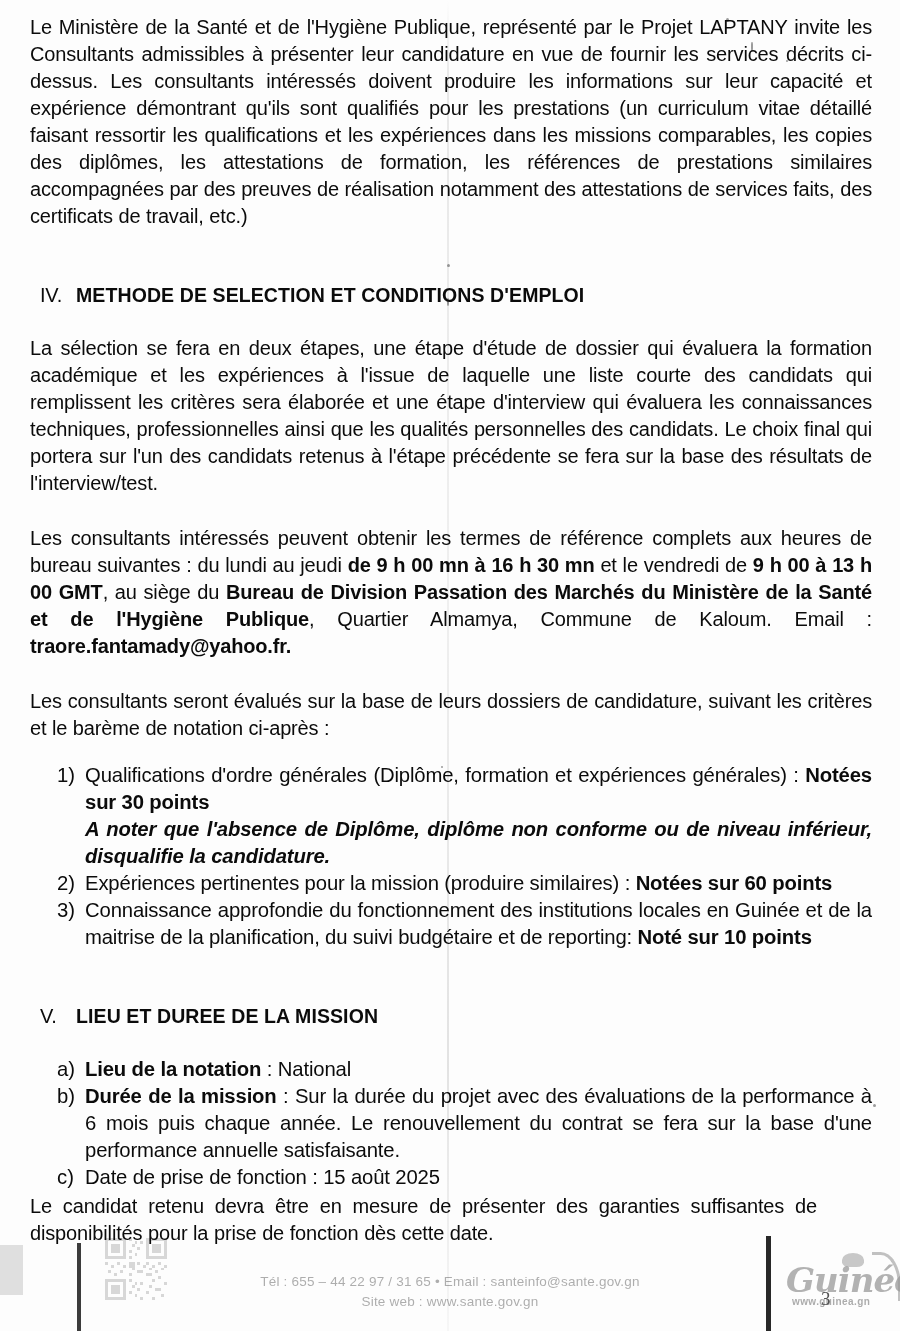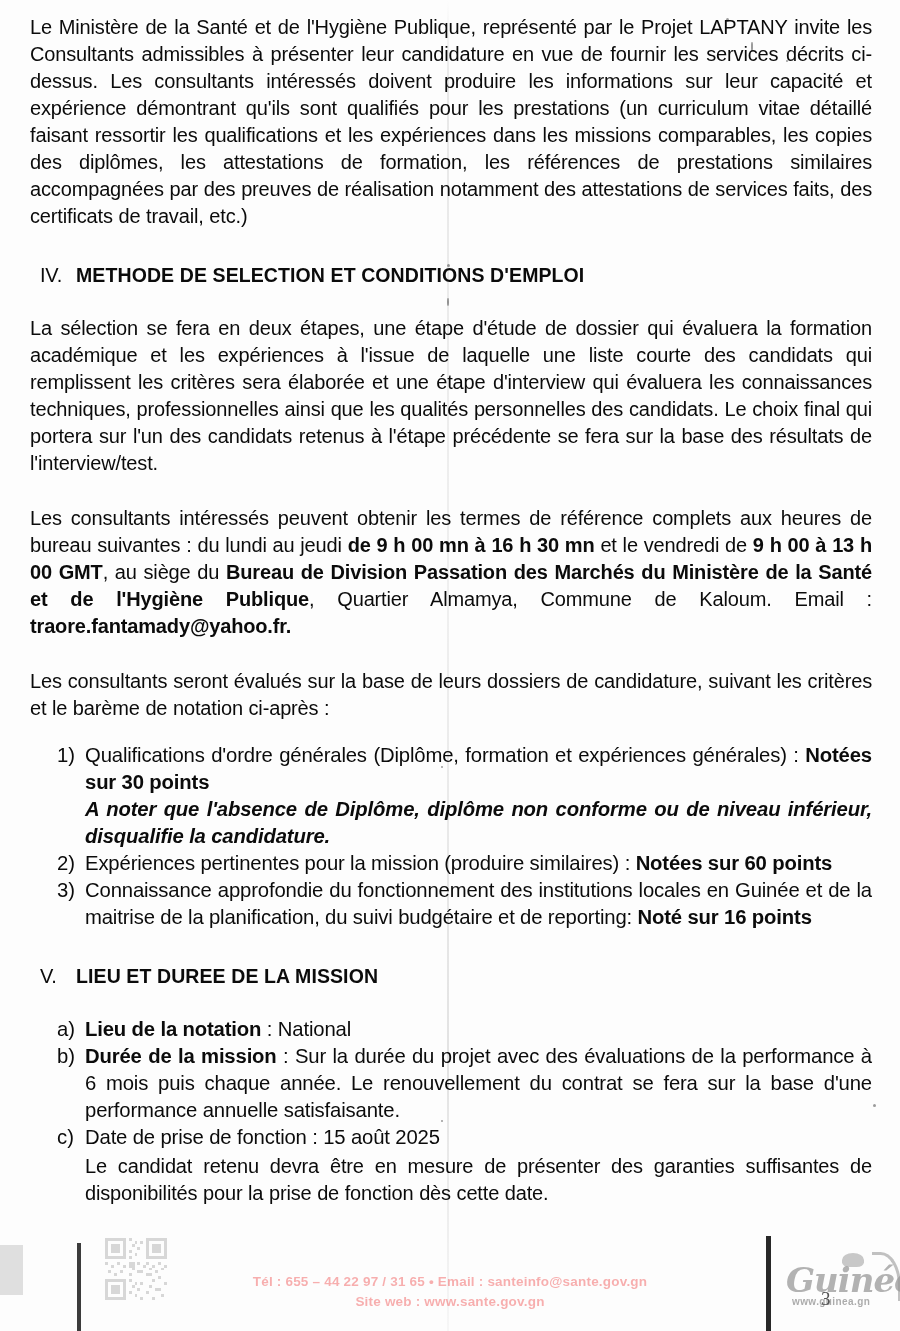--- a/index.html
+++ b/index.html
@@ -83,25 +83,24 @@
     pointer-events: none;
   }
 
   
   .ghost-footer {
     position: absolute;
     left: 0;
     width: 900px;
     text-align: center;
     font-family: "Liberation Sans", sans-serif;
-    color: #ef4444;
+    color: #404040;
     opacity: 0.42;
     pointer-events: none;
     white-space: nowrap;
-    font-weight: bold;
   }
   .ghost-footer.l1 { top: 1274px; font-size: 13.5px; letter-spacing: 0.2px; }
   .ghost-footer.l2 { top: 1294px; font-size: 13.5px; letter-spacing: 0.2px; }
 
   
   .logo-wrap {
     position: absolute;
     left: 786px;
     top: 1252px;
     width: 112px;
@@ -187,21 +186,21 @@
     letter-spacing: -0.2px;
   }
   .sec-num {
     width: 46px;
     flex: 0 0 46px;
     font-weight: normal;
     font-size: 20px;
     padding-left: 10px;
     box-sizing: border-box;
   }
-  .sec-title { font-weight: bold; letter-spacing: 0.1px; }
+  .sec-title { font-weight: bold; letter-spacing: 0.1px; margin-top: 20px; }
 
   ol.lst {
     margin: 0;
     padding: 0;
     list-style: none;
   }
   ol.lst > li {
     display: flex;
     align-items: flex-start;
     font-size: 20.3px;
@@ -368,21 +367,21 @@
       </li>
       <li>
         <span class="marker">2)</span>
         <span class="li-body">
           <span>Expériences pertinentes pour la mission (produire similaires) : </span><span class="b">Notées sur 60 points</span>
         </span>
       </li>
       <li>
         <span class="marker">3)</span>
         <span class="li-body">
-          <span>Connaissance approfondie du fonctionnement des institutions locales en Guinée et de la maitrise de la planification, du suivi budgétaire et de reporting: </span><span class="b">Noté sur 16 points</span>
+          <span>Connaissance approfondie du fonctionnement des institutions locales en Guinée et de la maitrise de la planification, du suivi budgétaire et de reporting: </span><span class="b">Noté sur 10 points</span>
         </span>
       </li>
     </ol>
 
     <div class="spacer-34"></div>
 
     <div class="sec-head">
       <span class="sec-num">V.</span>
       <span class="sec-title">LIEU ET DUREE DE LA MISSION</span>
     </div>
@@ -405,16 +404,16 @@
       <li>
         <span class="marker">c)</span>
         <span class="li-body tight">
           <span>Date de prise de fonction : 15 août 2025</span>
         </span>
       </li>
     </ol>
 
     <div style="height:2px"></div>
 
-    <p class="para" style="margin-left:55px;width:787px;">Le candidat retenu devra être en mesure de présenter des garanties suffisantes de disponibilités pour la prise de fonction dès cette date.</p>
+    <p class="para" style="width:787px;">Le candidat retenu devra être en mesure de présenter des garanties suffisantes de disponibilités pour la prise de fonction dès cette date.</p>
 
   </div>
 </div>
 
 </body></html>

